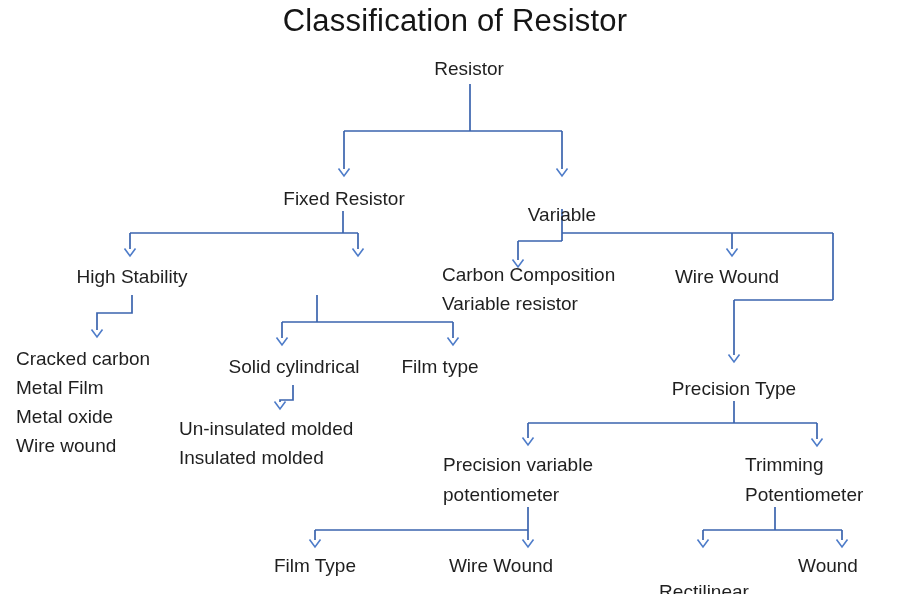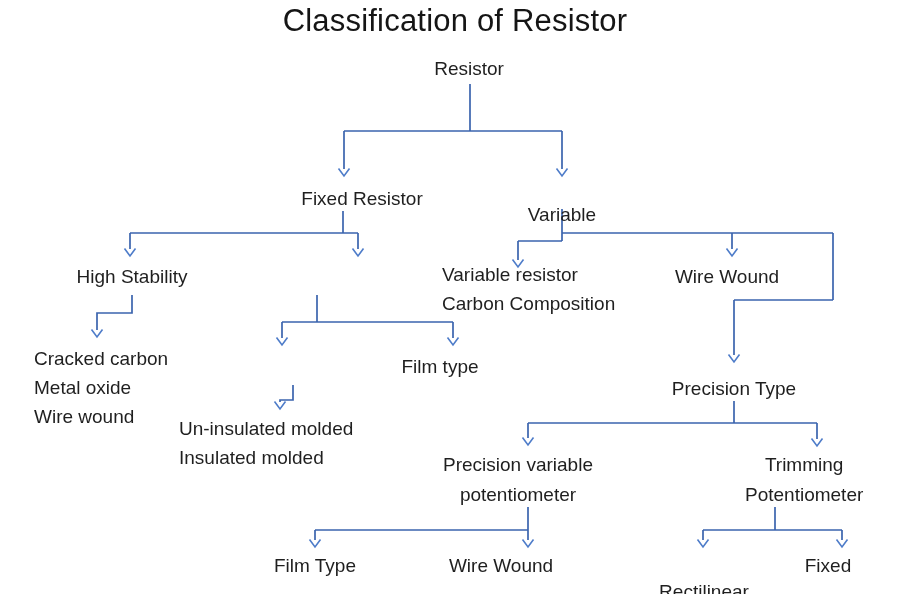--- a/index.html
+++ b/index.html
@@ -21,21 +21,21 @@
     white-space:nowrap;
   }
   .lbl{
     position:absolute;
     font-size:19px;
     line-height:29px;
     white-space:nowrap;
     color:var(--text,#1f1f1f);
   }
   .c{transform:translateX(-50%);}
-  .lh30{line-height:30px;text-align:center;}
+  .lh30{line-height:30px;}
   svg.wires{position:absolute;left:0;top:0;}
   svg.wires path{fill:none;stroke:var(--line,#3B64AE);stroke-width:1.7px;}
   svg.wires path.ah{stroke:var(--arrow,#4E7CC9);stroke-width:1.6px;}
 </style>
 </head>
 <body>
 
 <div class="stage">
 
   <svg class="wires" width="910" height="594" viewBox="0 0 910 594">
@@ -65,37 +65,39 @@
     <path class="ah" d="M811.5 438.5 L817 446 L822.5 438.5"></path>
     <path class="ah" d="M309.5 539.5 L315 547 L320.5 539.5"></path>
     <path class="ah" d="M522.5 539.5 L528 547 L533.5 539.5"></path>
     <path class="ah" d="M697.5 539.5 L703 547 L708.5 539.5"></path>
     <path class="ah" d="M836.5 539.5 L842 547 L847.5 539.5"></path>
   </svg>
 
   <div class="title">Classification of Resistor</div>
 
   <div class="lbl c" style="left:469px;top:54px">Resistor</div>
-  <div class="lbl c" style="left:362px;top:184px">Fixed Resistor</div>
+  <div class="lbl c" style="left:344px;top:184px">Fixed Resistor</div>
   <div class="lbl c" style="left:562px;top:200px">Variable</div>
   <div class="lbl c" style="left:132px;top:262px">High Stability</div>
 
   <div class="lbl" style="left:442px;top:260px">
+    <div>Carbon Composition</div>
     <div>Variable resistor</div>
-    <div>Carbon Composition</div>
   </div>
 
   <div class="lbl c" style="left:727px;top:262px">Wire Wound</div>
 
-  <div class="lbl" style="left:34px;top:344px">
+  <div class="lbl" style="left:16px;top:344px">
     <div>Cracked carbon</div>
+    <div>Metal Film</div>
     <div>Metal oxide</div>
     <div>Wire wound</div>
   </div>
 
+  <div class="lbl c" style="left:294px;top:352px">Solid cylindrical</div>
   <div class="lbl c" style="left:440px;top:352px">Film type</div>
 
   <div class="lbl c" style="left:734px;top:374px">Precision Type</div>
 
   <div class="lbl" style="left:179px;top:414px">
     <div>Un-insulated molded</div>
     <div>Insulated molded</div>
   </div>
 
   <div class="lbl lh30" style="left:443px;top:450px">
@@ -104,15 +106,15 @@
   </div>
 
   <div class="lbl lh30" style="left:745px;top:450px">
     <div>Trimming</div>
     <div>Potentiometer</div>
   </div>
 
   <div class="lbl c" style="left:315px;top:551px">Film Type</div>
   <div class="lbl c" style="left:501px;top:551px">Wire Wound</div>
   <div class="lbl c" style="left:704px;top:577px">Rectilinear</div>
-  <div class="lbl c" style="left:828px;top:551px">Fixed</div>
+  <div class="lbl c" style="left:828px;top:551px">Wound</div>
 
 </div>
 
 </body></html>

